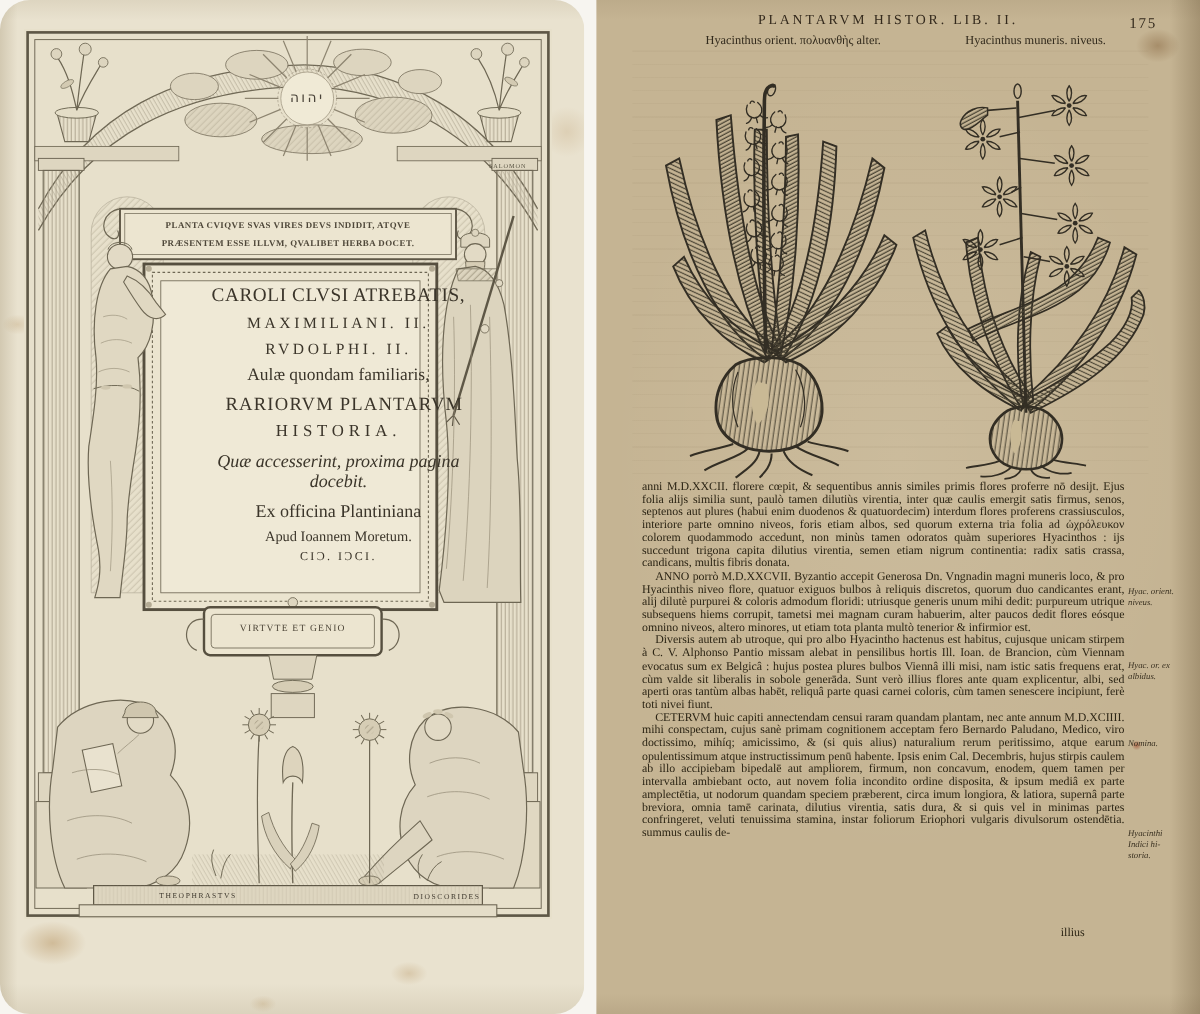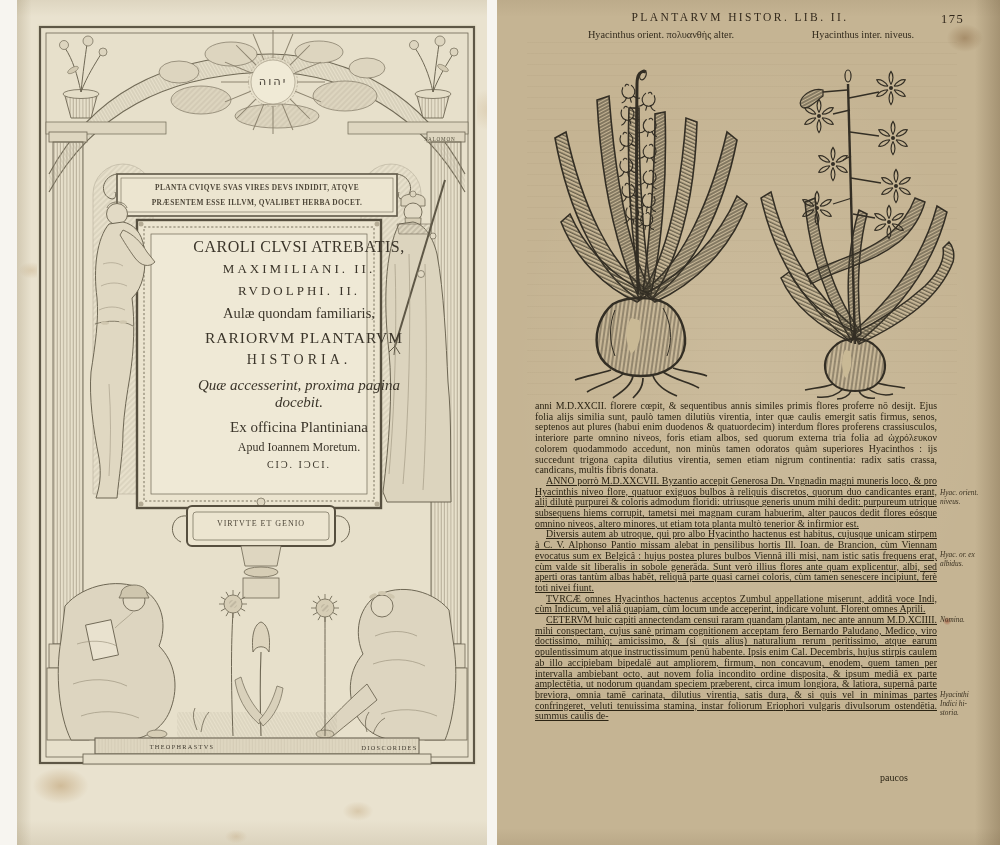--- a/index.html
+++ b/index.html
@@ -1,27 +1,27 @@
 <!DOCTYPE html>
 <html><head>
 <meta charset="utf-8">
 <style>
   html,body{margin:0;padding:0;}
   .screen{position:relative;width:1000px;height:845px;background:#f7f5f0;overflow:hidden;
           font-family:"Liberation Serif","DejaVu Serif",serif;}
   .page{position:absolute;top:0;height:845px;}
-  .page-left{left:17px;width:487px;background-color:#e9e2cf;
+  .page-left{left:0;width:487px;background-color:#e9e2cf;
     background-image:
       radial-gradient(40px 26px at 9% 93%, rgba(167,124,64,.38), rgba(167,124,64,0) 70%),
       radial-gradient(22px 14px at 70% 96%, rgba(167,124,64,.25), rgba(167,124,64,0) 70%),
       radial-gradient(30px 30px at 97% 13%, rgba(167,124,64,.18), rgba(167,124,64,0) 70%),
       radial-gradient(18px 12px at 3% 32%, rgba(167,124,64,.22), rgba(167,124,64,0) 70%),
       radial-gradient(16px 10px at 45% 99%, rgba(167,124,64,.20), rgba(167,124,64,0) 70%),
       linear-gradient(90deg, rgba(120,100,60,.20), rgba(120,100,60,0) 3%),
-      linear-gradient(180deg, rgba(120,100,60,.10), rgba(120,100,60,0) 2%, rgba(120,100,60,0) 97%, rgba(120,100,60,.12));}
+      linear-gradient(180deg, rgba(120,100,60,.10), rgba(120,100,60,0) 2%, rgba(120,100,60,0) 97%, rgba(120,100,60,.12)); border-radius: 25px;}
   .spine{position:absolute;left:487px;top:0;width:10px;height:845px;background:#f7f5f0;}
   .page-right{left:497px;width:503px;background-color:#c5b493;
     background-image:
       radial-gradient(26px 20px at 93% 4.5%, rgba(110,70,30,.35), rgba(110,70,30,0) 70%),
       radial-gradient(6px 6px at 89.5% 73.5%, rgba(150,45,20,.55), rgba(150,45,20,0) 70%),
       radial-gradient(60% 50% at 50% 45%, rgba(255,250,235,.10), rgba(255,250,235,0) 80%),
       linear-gradient(90deg, rgba(90,70,40,0) 95%, rgba(90,70,40,.30)),
       linear-gradient(180deg, rgba(90,70,40,.08), rgba(90,70,40,0) 2%, rgba(90,70,40,0) 98%, rgba(90,70,40,.10));}
   .engraving-svg{position:absolute;left:20px;top:24px;width:440px;height:742px;}
   .overlay{position:absolute;}
@@ -55,21 +55,21 @@
   .cap-left{left:36px;width:256px;}
   .cap-right{left:268px;width:196px;}
   .showthrough{position:absolute;left:30px;top:42px;width:430px;height:356px;
      background:repeating-linear-gradient(180deg, rgba(80,60,30,.04) 0 1px, rgba(0,0,0,0) 1px 11px);}
   .woodcut{position:absolute;}
   .wc-left{left:38px;top:42px;width:224px;height:358px;}
   .wc-right{left:244px;top:46px;width:224px;height:354px;}
   .body-text{position:absolute;left:38px;top:401px;width:402px;font-size:9.9px;line-height:10.7px;
              text-align:justify;color:#2b2414;}
   .body-text p{margin:0;}
-  .pind{text-indent:11px;text-decoration:underline;}
+  .pind{text-indent:11px;}
   .pgap{margin-top:6px;}
   .margin-note{position:absolute;left:443px;width:55px;font-size:7.3px;font-style:italic;
                line-height:8.8px;color:#3a3121;white-space:pre-line;}
   .mn0{top:489px;}.mn1{top:551px;}.mn2{top:616px;}.mn3{top:691px;}
   .catchword{position:absolute;left:352px;top:772px;width:90px;text-align:center;font-size:10px;color:#2b2414;}
 </style>
 </head>
 <body>
 
 <div class="screen">
@@ -318,21 +318,21 @@
     <div class="overlay base-label bl-right">DIOSCORIDES</div>
   </div>
 
   <div class="spine"></div>
 
   <div class="page page-right">
 
     <div class="running-header">PLANTARVM HISTOR. LIB. II.</div>
     <div class="page-number">175</div>
     <div class="caption cap-left">Hyacinthus orient. πολυανθὴς alter.</div>
-    <div class="caption cap-right">Hyacinthus inter. niveus.</div>
+    <div class="caption cap-right">Hyacinthus muneris. niveus.</div>
 
     <div class="showthrough"></div>
 
     <svg class="woodcut wc-left" viewBox="0 0 224 358">
       <defs>
         <pattern id="wlh" width="3" height="3" patternUnits="userSpaceOnUse" patternTransform="rotate(62)">
           <line x1="1" y1="0" x2="1" y2="3" stroke="#4a4434" stroke-width="1.1"></line>
           </pattern>
         <pattern id="wlh2" width="3.4" height="3.4" patternUnits="userSpaceOnUse" patternTransform="rotate(115)">
           <line x1="1" y1="0" x2="1" y2="3.4" stroke="#4a4434" stroke-width="1"></line>
@@ -457,28 +457,27 @@
           <path d="M126,342 C134,348 144,350 152,348"></path>
         <path d="M92,338 C82,342 72,342 64,344"></path>
           <path d="M136,337 C146,340 156,340 164,342"></path>
       </g>
     </svg>
 
     <div class="body-text">
       <p class="p0">anni M.D.XXCII. florere cœpit, &amp; sequentibus annis similes primis flores proferre nō desijt. Ejus folia alijs similia sunt, paulò tamen dilutiùs virentia, inter quæ caulis emergit satis firmus, senos, septenos aut plures (habui enim duodenos &amp; quatuordecim) interdum flores proferens crassiusculos, interiore parte omnino niveos, foris etiam albos, sed quorum externa tria folia ad ὠχρόλευκον colorem quodammodo accedunt, non minùs tamen odoratos quàm superiores Hyacinthos : ijs succedunt trigona capita dilutius virentia, semen etiam nigrum continentia: radix satis crassa, candicans, multis fibris donata.</p>
       <p class="pind">ANNO porrò M.D.XXCVII. Byzantio accepit Generosa Dn. Vngnadin magni muneris loco, &amp; pro Hyacinthis niveo flore, quatuor exiguos bulbos à reliquis discretos, quorum duo candicantes erant, alij dilutè purpurei &amp; coloris admodum floridi: utriusque generis unum mihi dedit: purpureum utrique subsequens hiems corrupit, tametsi mei magnam curam habuerim, alter paucos dedit flores eósque omnino niveos, altero minores, ut etiam tota planta multò tenerior &amp; infirmior est.</p>
       <p class="pind">Diversis autem ab utroque, qui pro albo Hyacintho hactenus est habitus, cujusque unicam stirpem à C. V. Alphonso Pantio missam alebat in pensilibus hortis Ill. Ioan. de Brancion, cùm Viennam evocatus sum ex Belgicâ : hujus postea plures bulbos Viennâ illi misi, nam istic satis frequens erat, cùm valde sit liberalis in sobole generāda. Sunt verò illius flores ante quam explicentur, albi, sed aperti oras tantùm albas habēt, reliquâ parte quasi carnei coloris, cùm tamen senescere incipiunt, ferè toti nivei fiunt.</p>
-      <p class="pind">TVRCÆ omnes Hyacinthos hactenus acceptos Zumbul appellatione miserunt, additâ voce Indi, cùm Indicum, vel aliâ quapiam, cùm locum unde acceperint, indicare volunt. Florent omnes Aprili.</p>
       <p class="pind pgap">CETERVM huic capiti annectendam censui raram quandam plantam, nec ante annum M.D.XCIIII. mihi conspectam, cujus sanè primam cognitionem acceptam fero Bernardo Paludano, Medico, viro doctissimo, mihíq; amicissimo, &amp; (si quis alius) naturalium rerum peritissimo, atque earum opulentissimum atque instructissimum penū habente. Ipsis enim Cal. Decembris, hujus stirpis caulem ab illo accipiebam bipedalē aut ampliorem, firmum, non concavum, enodem, quem tamen per intervalla ambiebant octo, aut novem folia incondito ordine disposita, &amp; ipsum mediâ ex parte amplectētia, ut nodorum quandam speciem præberent, circa imum longiora, &amp; latiora, supernâ parte breviora, omnia tamē carinata, dilutius virentia, satis dura, &amp; si quis vel in minimas partes confringeret, veluti tenuissima stamina, instar foliorum Eriophori vulgaris divulsorum ostendētia. summus caulis de-</p>
     </div>
 
     <div class="margin-note mn0">Hyac. orient.
 niveus.</div>
     <div class="margin-note mn1">Hyac. or. ex
 albidus.</div>
     <div class="margin-note mn2">Nomina.</div>
     <div class="margin-note mn3">Hyacinthi
 Indici hi-
 storia.</div>
 
-    <div class="catchword">paucos</div>
+    <div class="catchword">illius</div>
   </div>
 </div>
 
 </body></html>

